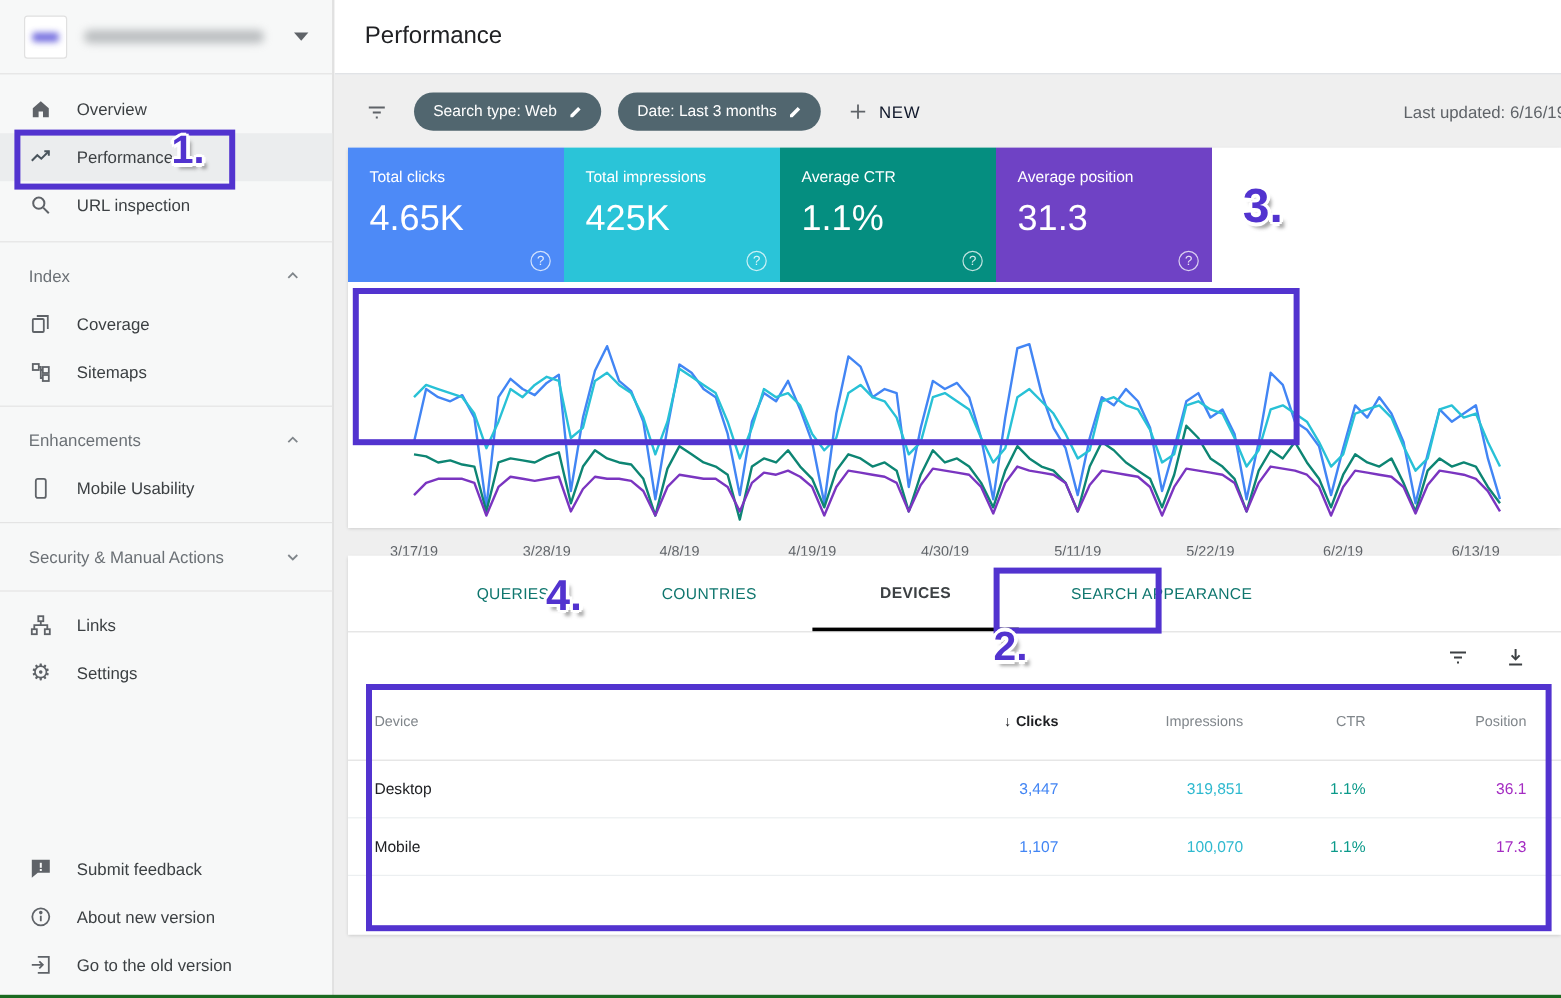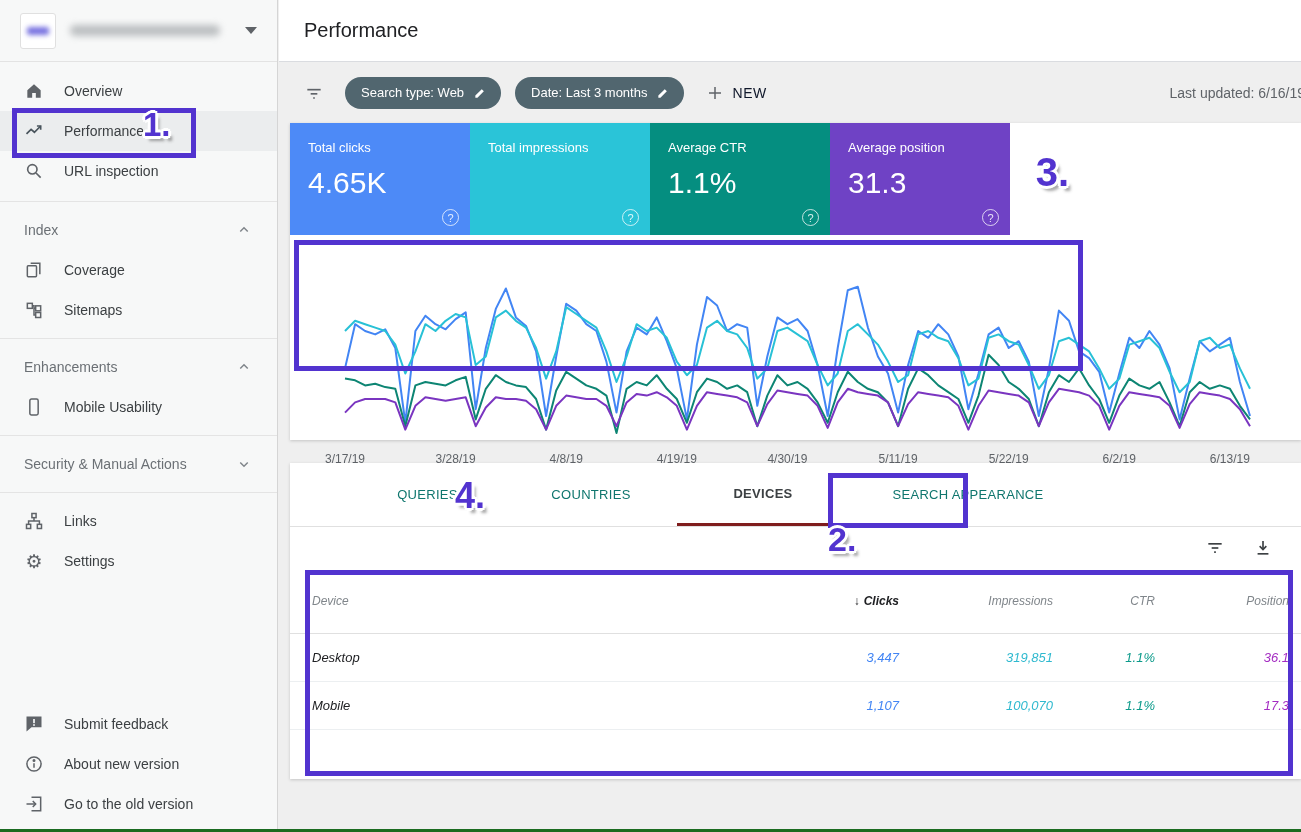--- a/index.html
+++ b/index.html
@@ -49,24 +49,24 @@
   .metric-label { font-size:13px; }
   .metric-value { font-size:30px; margin-top:11px; }
   .help-dot { position:absolute; right:11px; bottom:9px; width:17px; height:17px; border:1.5px solid rgba(255,255,255,.75); border-radius:50%; font-size:11px; color:rgba(255,255,255,.85); display:flex; align-items:center; justify-content:center; }
   #chart-svg { position:absolute; left:55px; top:157px; width:905px; height:170px; overflow:visible; }
   #chart-xlabels { position:absolute; left:55px; top:329px; width:905px; height:16px; }
   .xtick { position:absolute; width:60px; text-align:center; font-size:12px; color:#5f6368; }
 
   #table-card { position:relative; margin-left:11px; margin-top:23px; width:1011px; height:316px; }
   #tabs-row { height:64px; display:flex; padding-left:60px; border-bottom:1px solid #e0e0e0; }
   .tab { display:flex; align-items:center; justify-content:center; font-size:13px; letter-spacing:.3px; color:#0f766e; cursor:pointer; }
-  .tab.active { color:#3c4043; font-weight:bold; border-bottom:3px solid #7f1d1d; }
+  .tab.active { color:#3c4043; font-weight:bold; border-bottom:3px solid #000000; }
   #toolbar-row { height:42px; display:flex; align-items:center; justify-content:flex-end; }
   .tool-icon { width:20px; height:20px; color:#3c4043; margin-right:28px; cursor:pointer; }
-  .t-row { display:flex; align-items:center; padding-right:12px;font-style:italic; }
+  .t-row { display:flex; align-items:center; padding-right:29px; }
   #thead-row { height:65px; border-bottom:1px solid #e0e0e0; }
   .th { font-size:12px; color:#80868b; text-align:right; }
   .th-device { flex:1; padding-left:22px; text-align:left; }
   .th-clicks { width:150px; color:#202124; font-weight:bold; }
   .col-impr { width:154px; } .col-ctr { width:102px; } .col-pos { width:134px; }
   .sort-arrow { font-weight:normal; color:#202124; margin-right:4px; }
   .data-row { height:48px; border-bottom:1px solid #eceff1; }
   .td { font-size:13px; text-align:right; }
   .td-device { flex:1; padding-left:22px; text-align:left; color:#202124; }
   .td-clicks { width:150px; }
@@ -284,20 +284,21 @@
 
     <div id="chart-card" class="card">
       <div id="metric-row">
         <div class="metric" style="background-color: rgb(77, 138, 247);">
           <div class="metric-label">Total clicks</div>
           <div class="metric-value">4.65K</div>
           <div class="help-dot">?</div>
         </div>
         <div class="metric" style="background-color: rgb(42, 196, 216);">
           <div class="metric-label">Total impressions</div>
+          <div class="metric-value">425K</div>
           <div class="help-dot">?</div>
         </div>
         <div class="metric" style="background-color: rgb(5, 142, 128);">
           <div class="metric-label">Average CTR</div>
           <div class="metric-value">1.1%</div>
           <div class="help-dot">?</div>
         </div>
         <div class="metric" style="background-color: rgb(111, 66, 197);">
           <div class="metric-label">Average position</div>
           <div class="metric-value">31.3</div>

